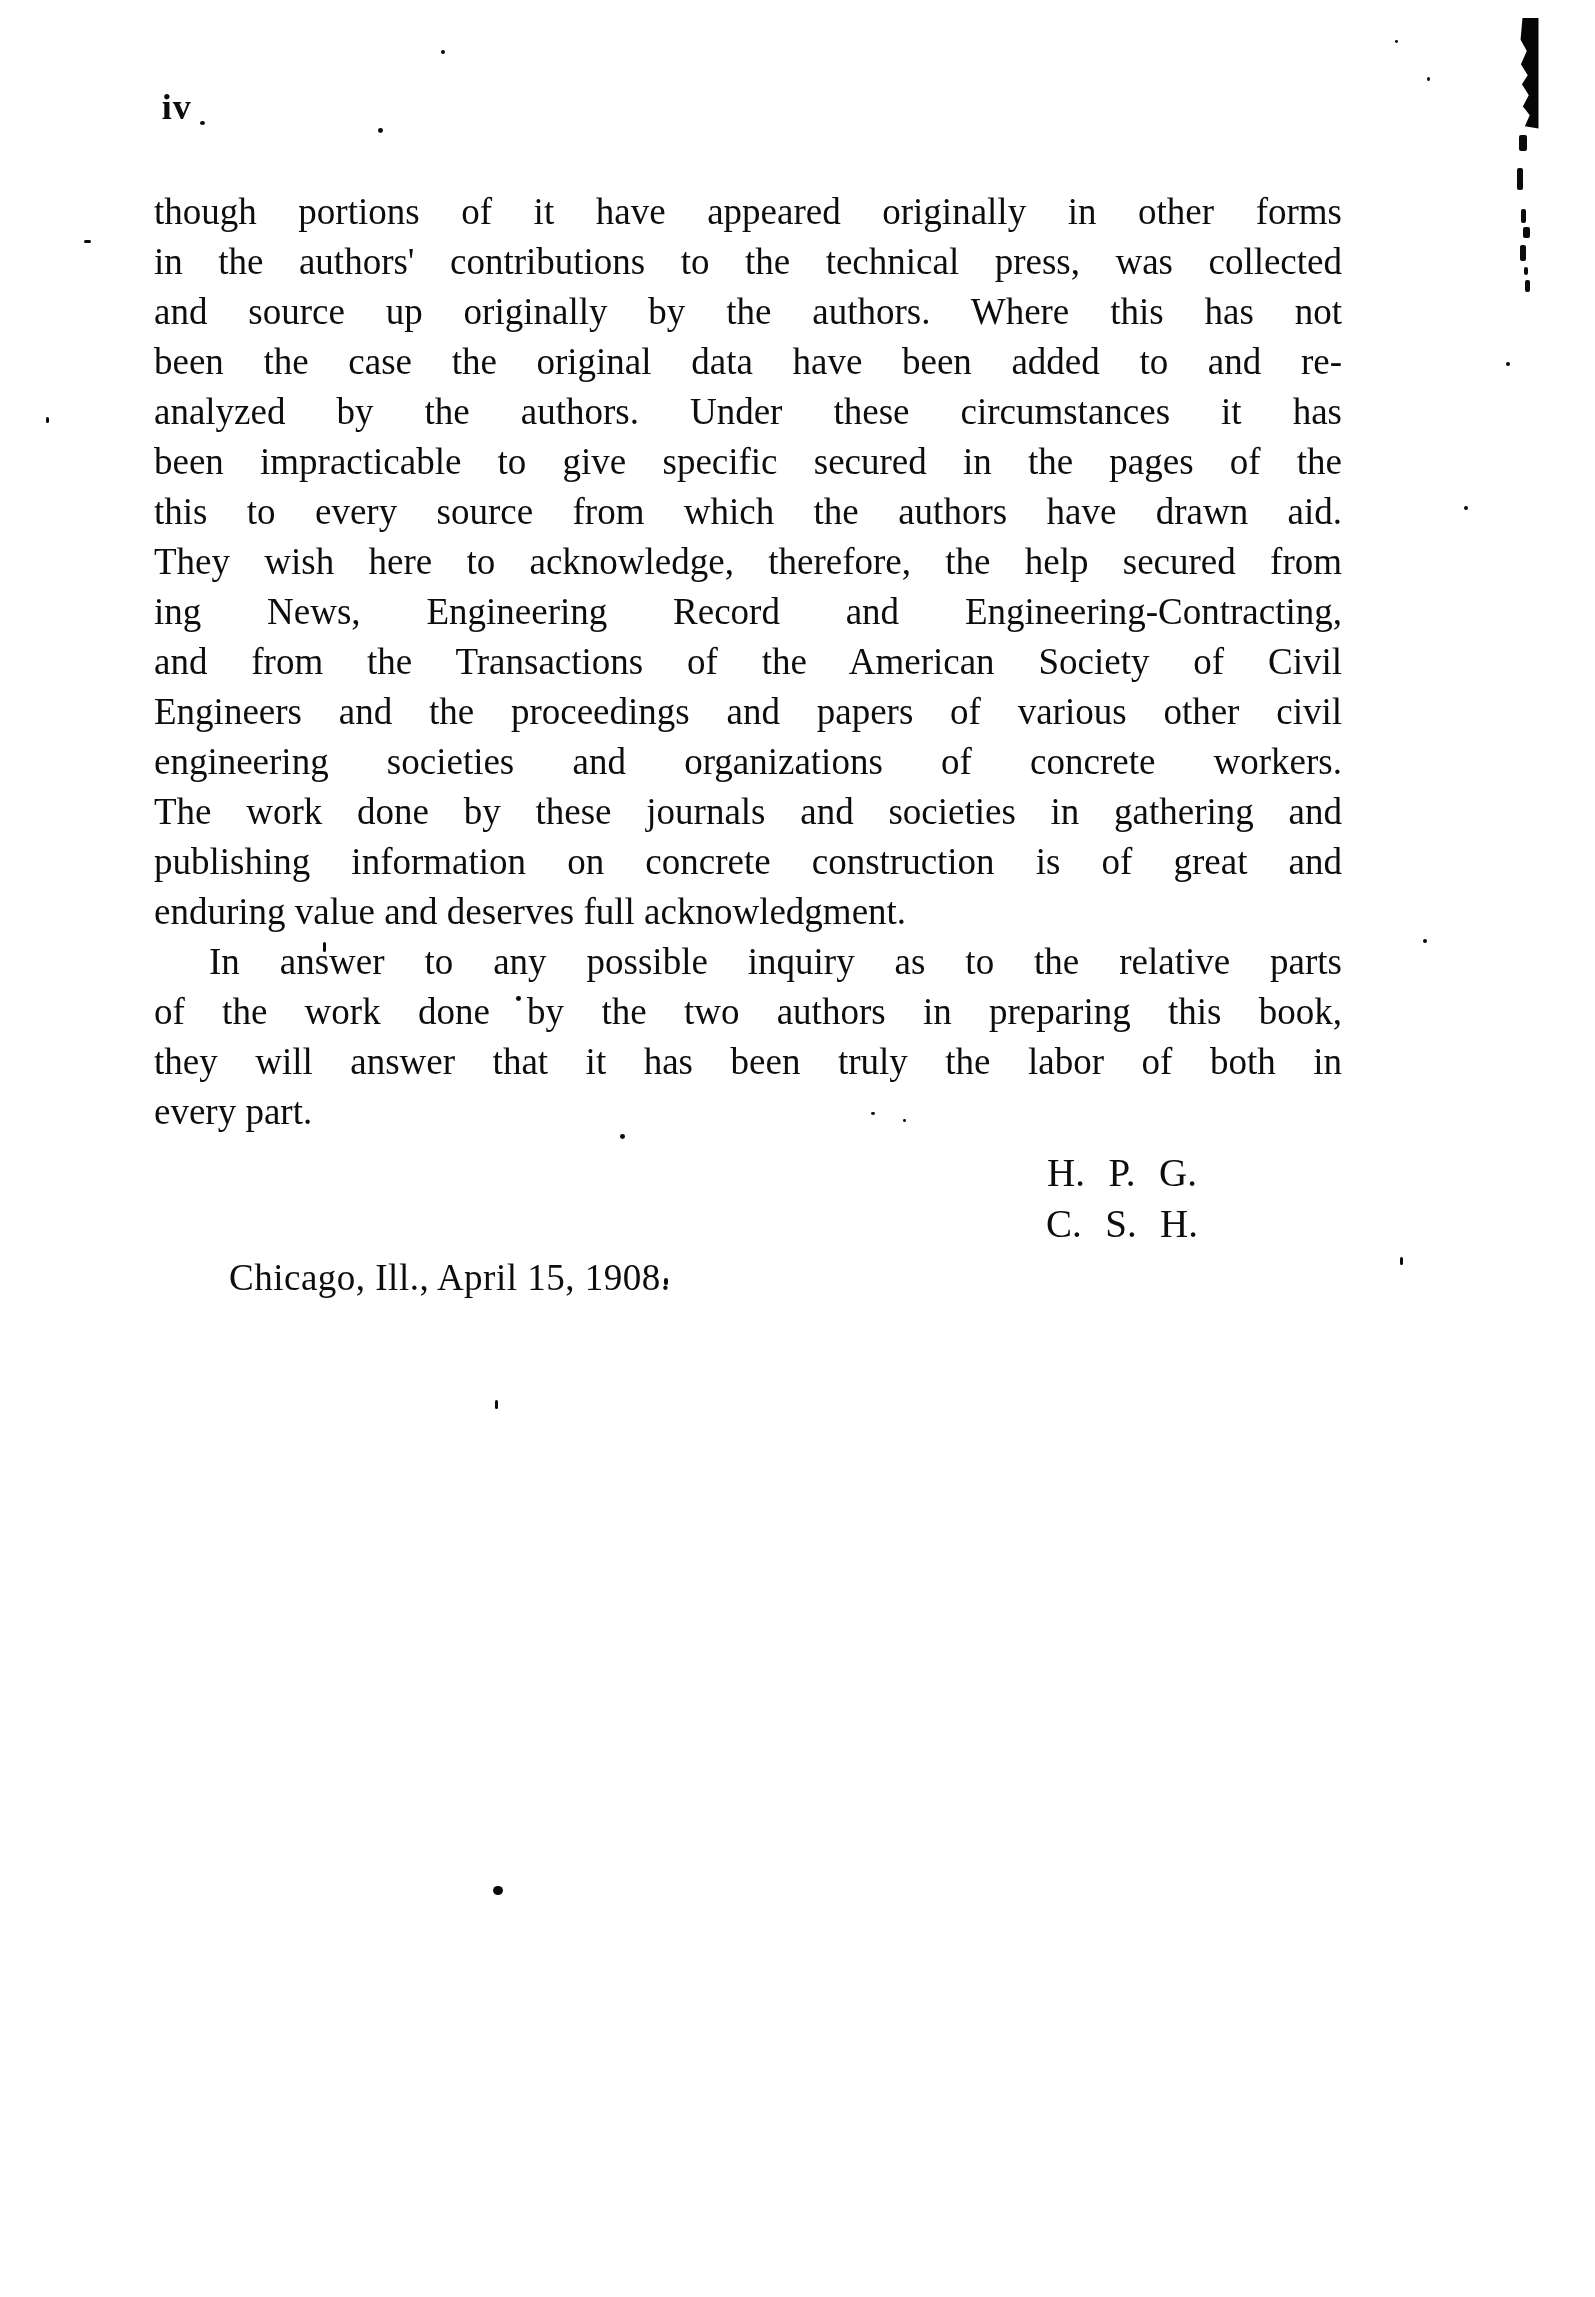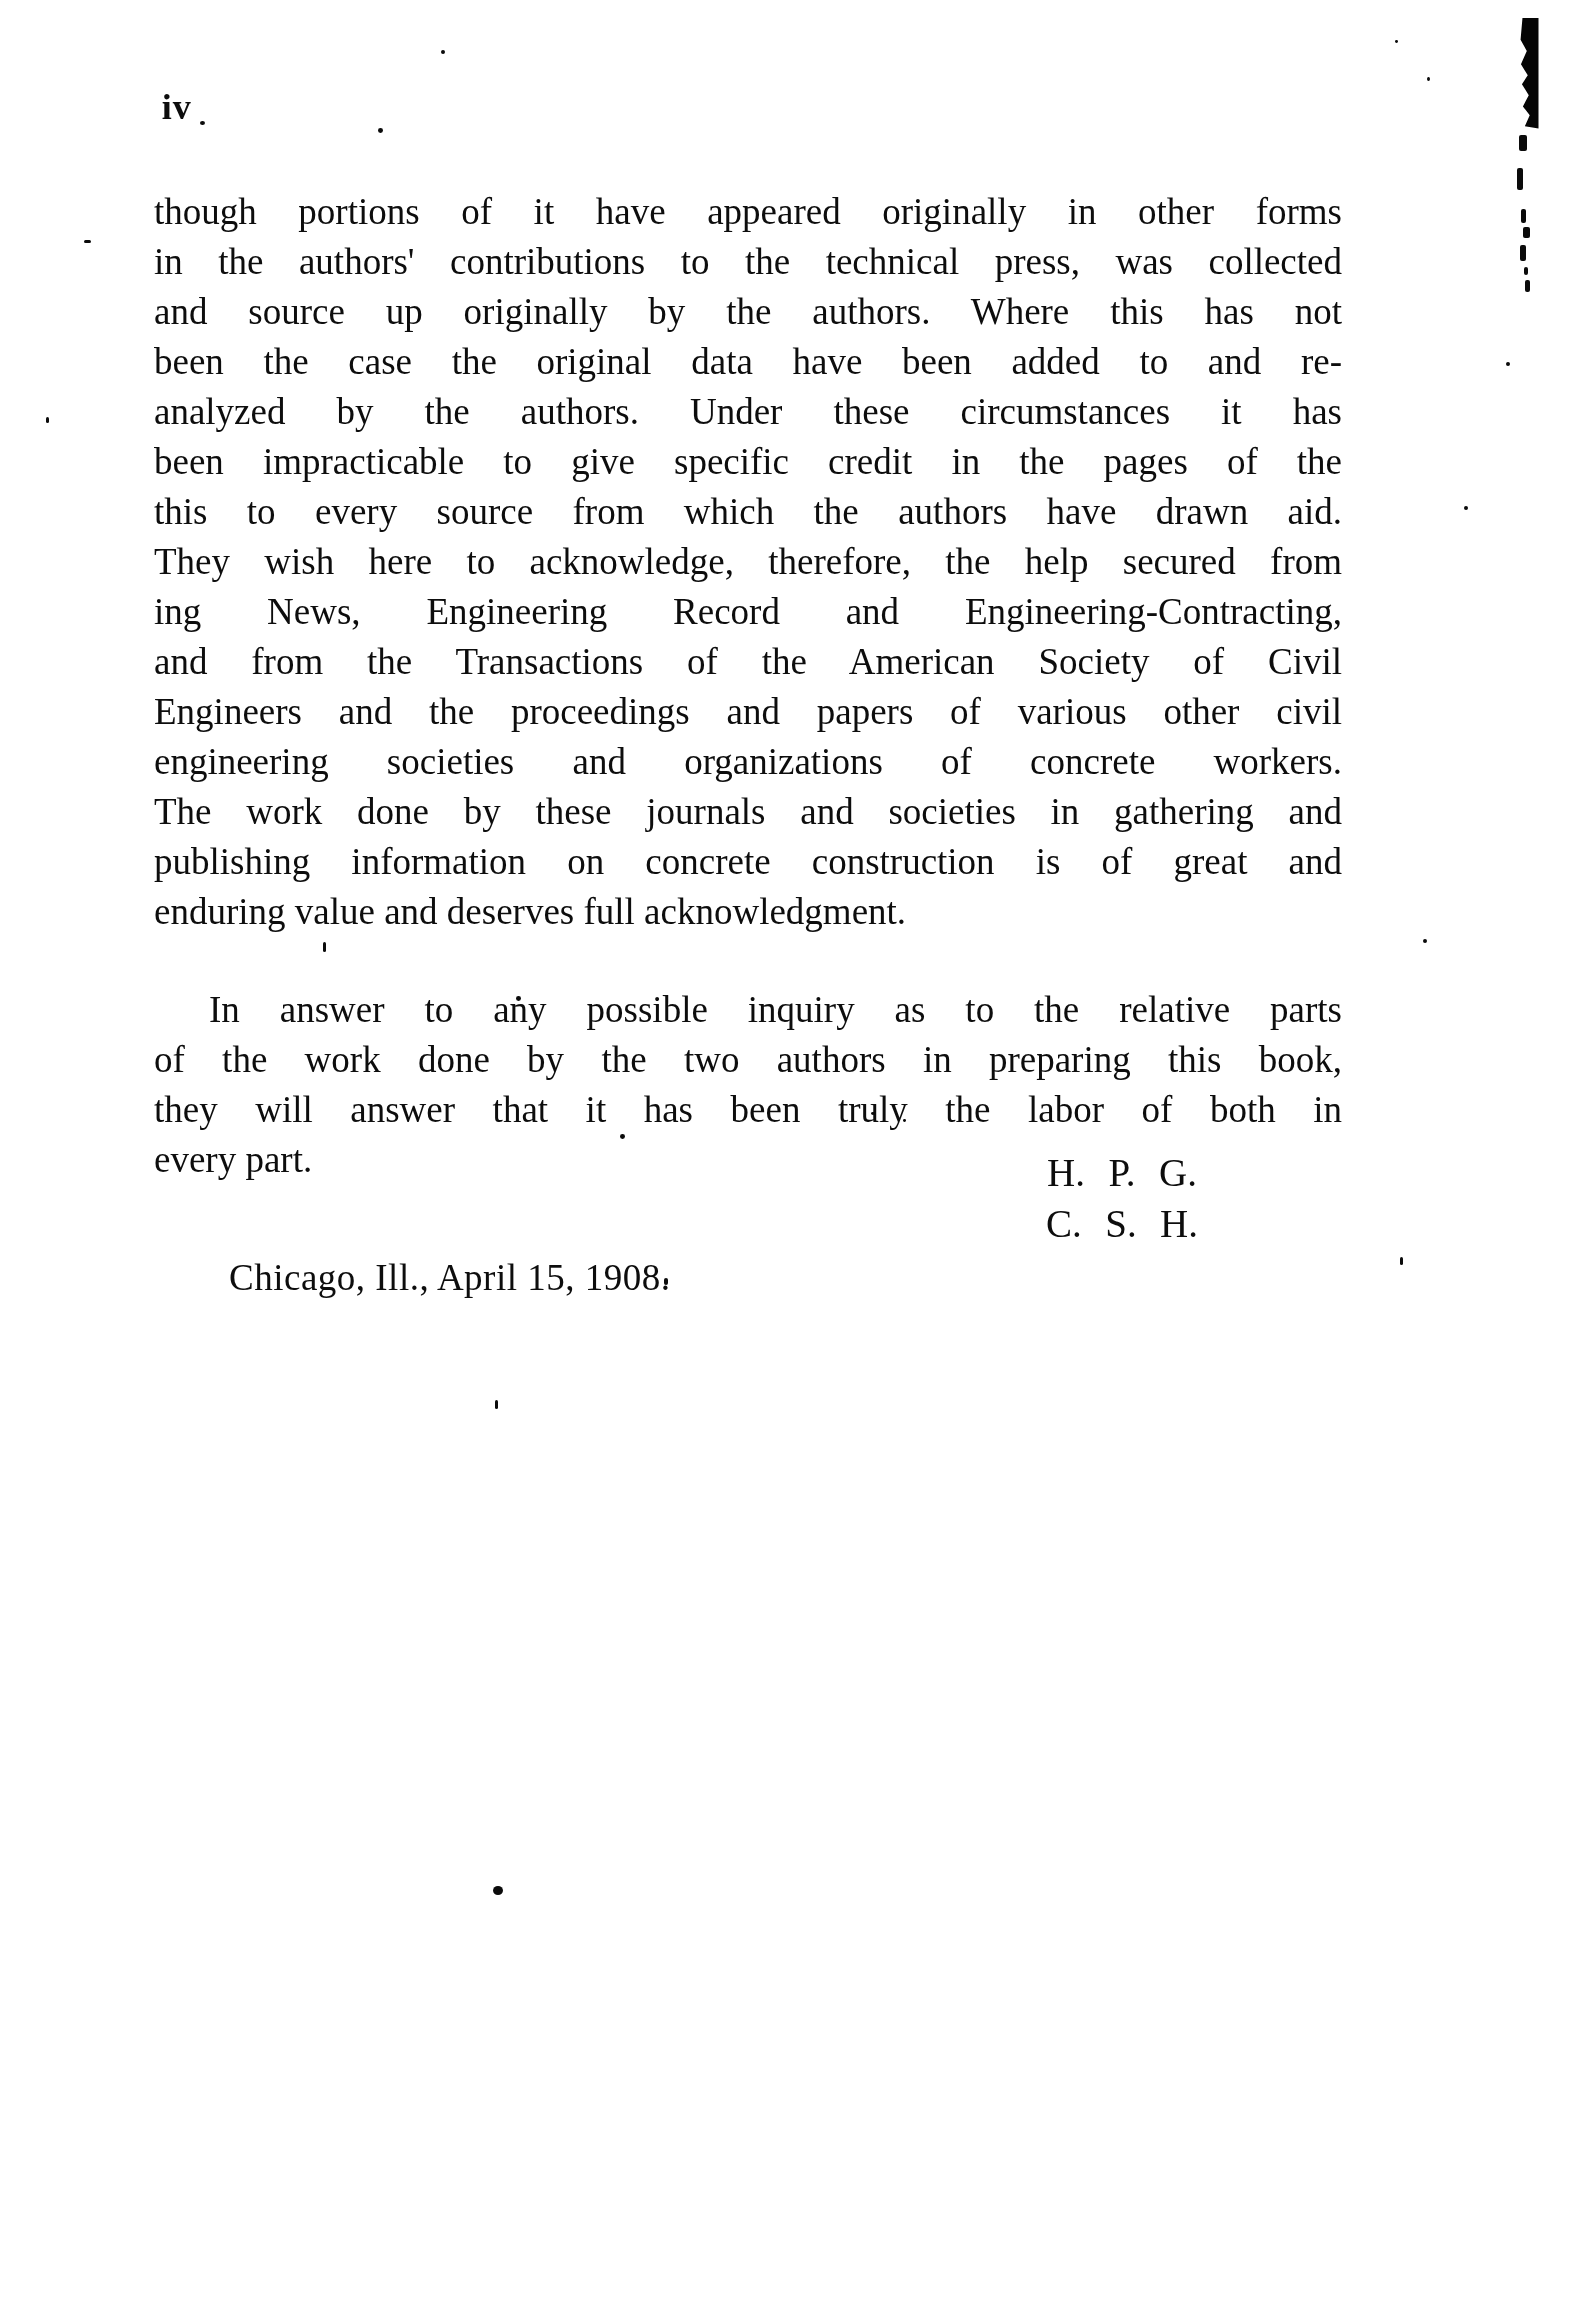--- a/index.html
+++ b/index.html
@@ -25,21 +25,21 @@
   .bodyblock{
     position:absolute;left:154px;top:187px;width:1188px;
     font-size:37px;line-height:50px;
   }
   .line{
     width:1188px;height:50px;white-space:nowrap;
     text-align:justify;
     text-align-last:justify;
   }
   .line.lastline{text-align-last:left;white-space:normal;}
-  .line.indent{text-indent:55px;margin-top:48px;}
+  .line.indent{text-indent:55px;}
   
   .signature{
     position:absolute;left:995px;top:1147px;width:254px;
     font-size:39px;line-height:51px;text-align:center;
     word-spacing:13.7px;
   }
   .sigline{height:51px;}
   
   .dateline{
     position:absolute;left:229px;top:1256px;
@@ -63,21 +63,21 @@
   <div class="header">
     <div class="pagenum">iv</div>
   </div>
 
   <div class="bodyblock">
     <div class="line">though portions of it have appeared originally in other forms</div>
     <div class="line">in the authors' contributions to the technical press, was collected</div>
     <div class="line">and source up originally by the authors.  Where this has not</div>
     <div class="line">been the case the original data have been added to and re-</div>
     <div class="line">analyzed by the authors.  Under these circumstances it has</div>
-    <div class="line">been impracticable to give specific credit in the pages of the</div>
+    <div class="line">been impracticable to give specific secured in the pages of the</div>
     <div class="line">this to every source from which the authors have drawn aid.</div>
     <div class="line">They wish here to acknowledge, therefore, the help secured from</div>
     <div class="line">ing News, Engineering Record and Engineering-Contracting,</div>
     <div class="line">and from the Transactions of the American Society of Civil</div>
     <div class="line">Engineers and the proceedings and papers of various other civil</div>
     <div class="line">engineering societies and organizations of concrete workers.</div>
     <div class="line">The work done by these journals and societies in gathering and</div>
     <div class="line">publishing information on concrete construction is of great and</div>
     <div class="line lastline">enduring value and deserves full acknowledgment.</div>
 

